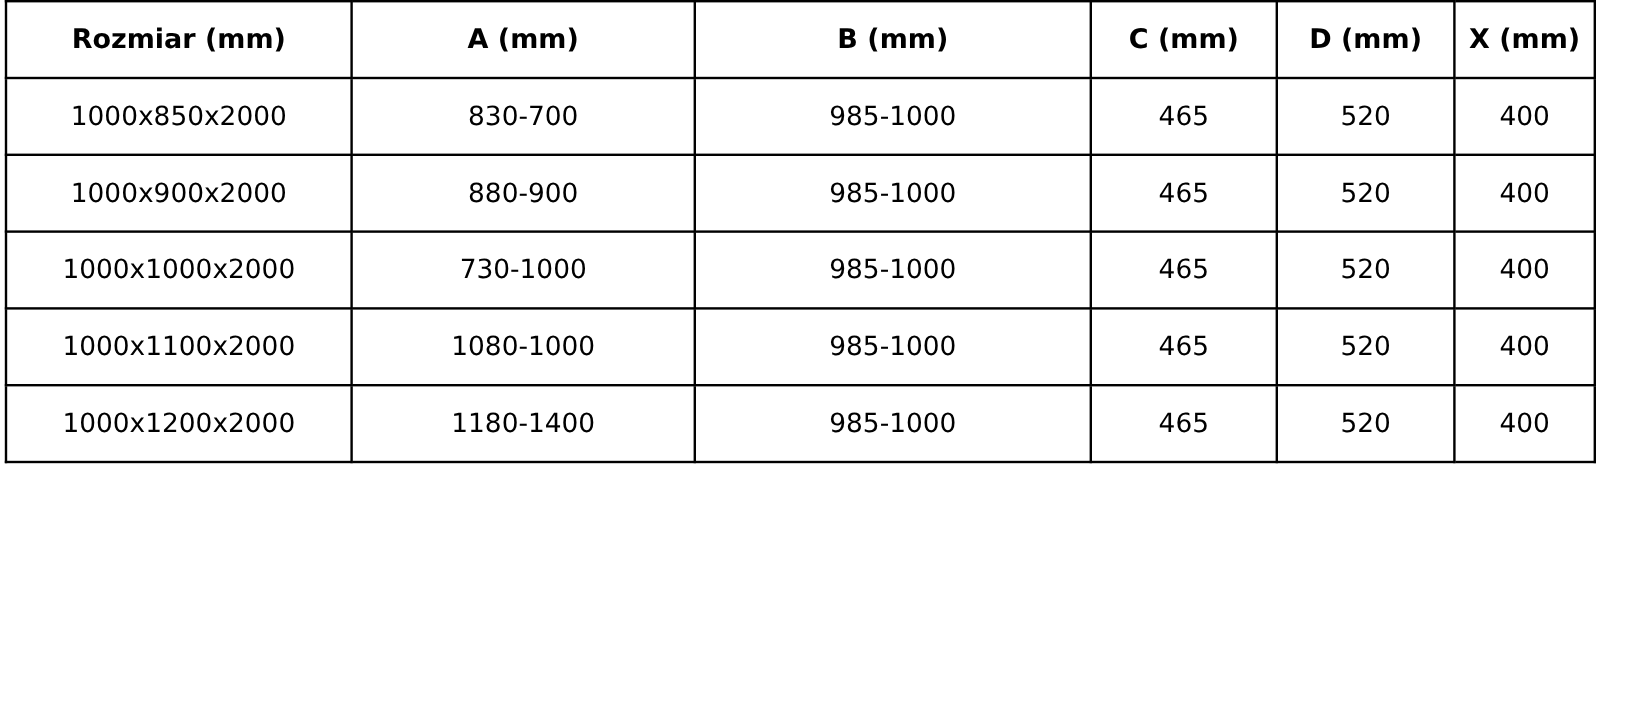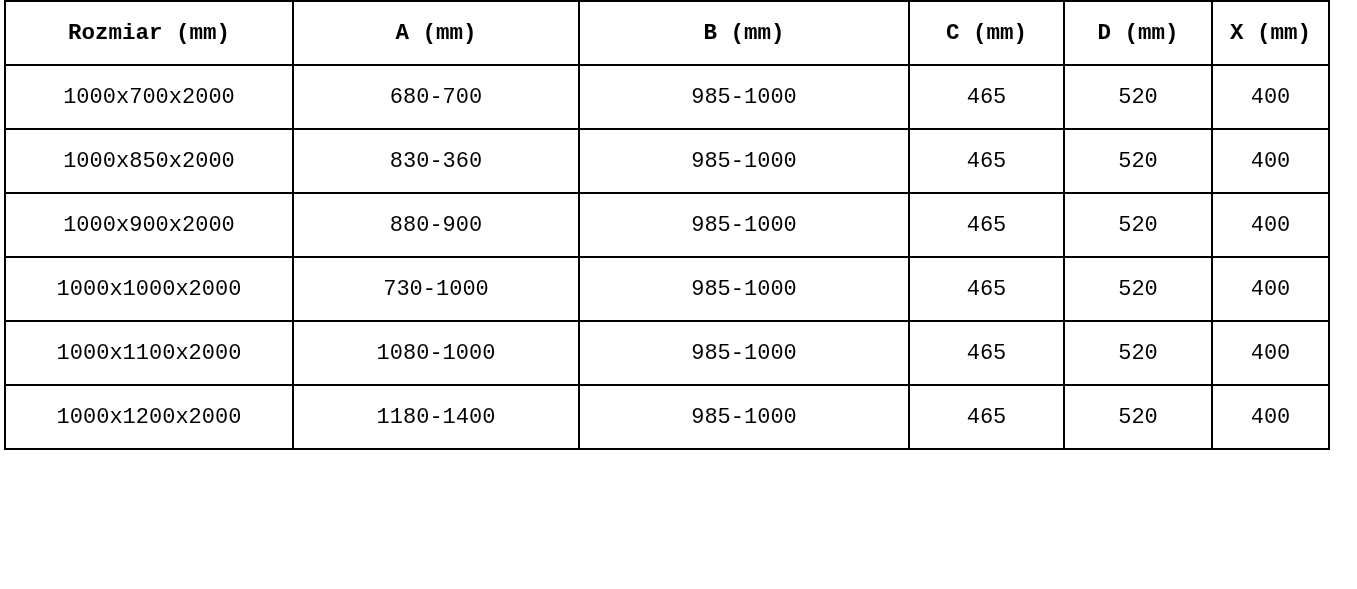--- a/index.html
+++ b/index.html
@@ -27,21 +27,20 @@
   table.spec-table th,
   table.spec-table td {
     border: 2px solid #000000;
     text-align: center;
     vertical-align: middle;
     font-size: 22px;
     height: 64px;
     padding: 0 4px;
     box-sizing: border-box;
     white-space: nowrap;
-    font-family: Liberation Mono, monospace;
   }
   table.spec-table th {
     font-weight: bold;
     font-size: 22.5px;
   }
   table.spec-table td {
     font-weight: normal;
   }
   col.c0 { width: 288px; }
   col.c1 { width: 286px; }
@@ -68,30 +67,22 @@
         <th>Rozmiar (mm)</th>
         <th>A (mm)</th>
         <th>B (mm)</th>
         <th>C (mm)</th>
         <th>D (mm)</th>
         <th>X (mm)</th>
       </tr>
     </thead>
     <tbody>
       <tr>
-        <td>1000x700x2000</td>
-        <td>680-700</td>
-        <td>985-1000</td>
-        <td>465</td>
-        <td>520</td>
-        <td>400</td>
-      </tr>
-      <tr>
         <td>1000x850x2000</td>
-        <td>830-360</td>
+        <td>830-700</td>
         <td>985-1000</td>
         <td>465</td>
         <td>520</td>
         <td>400</td>
       </tr>
       <tr>
         <td>1000x900x2000</td>
         <td>880-900</td>
         <td>985-1000</td>
         <td>465</td>

